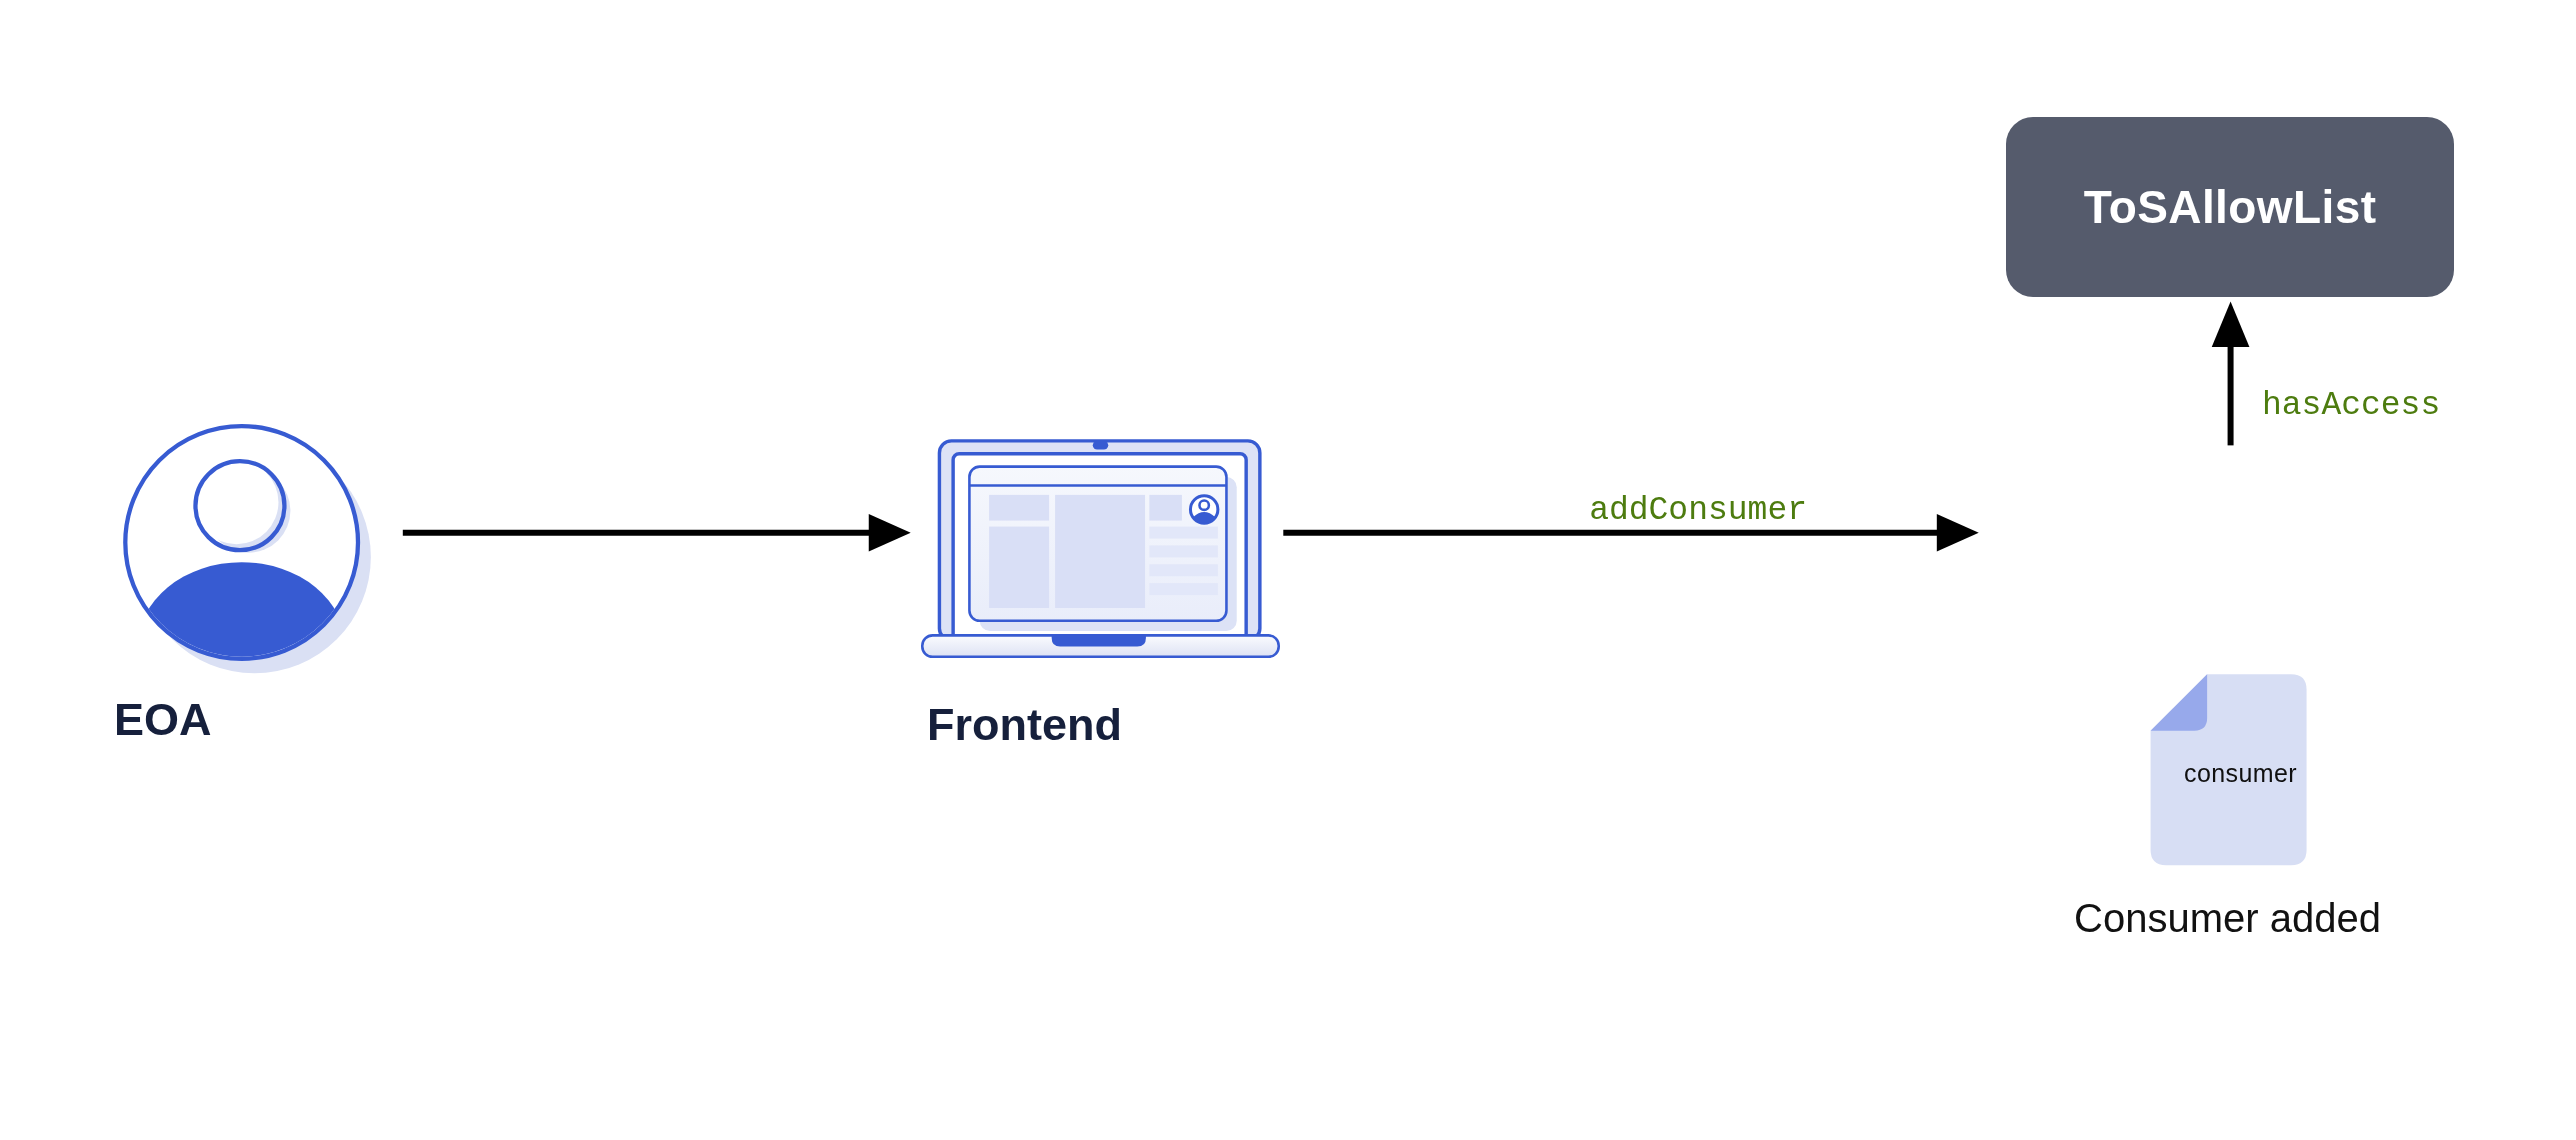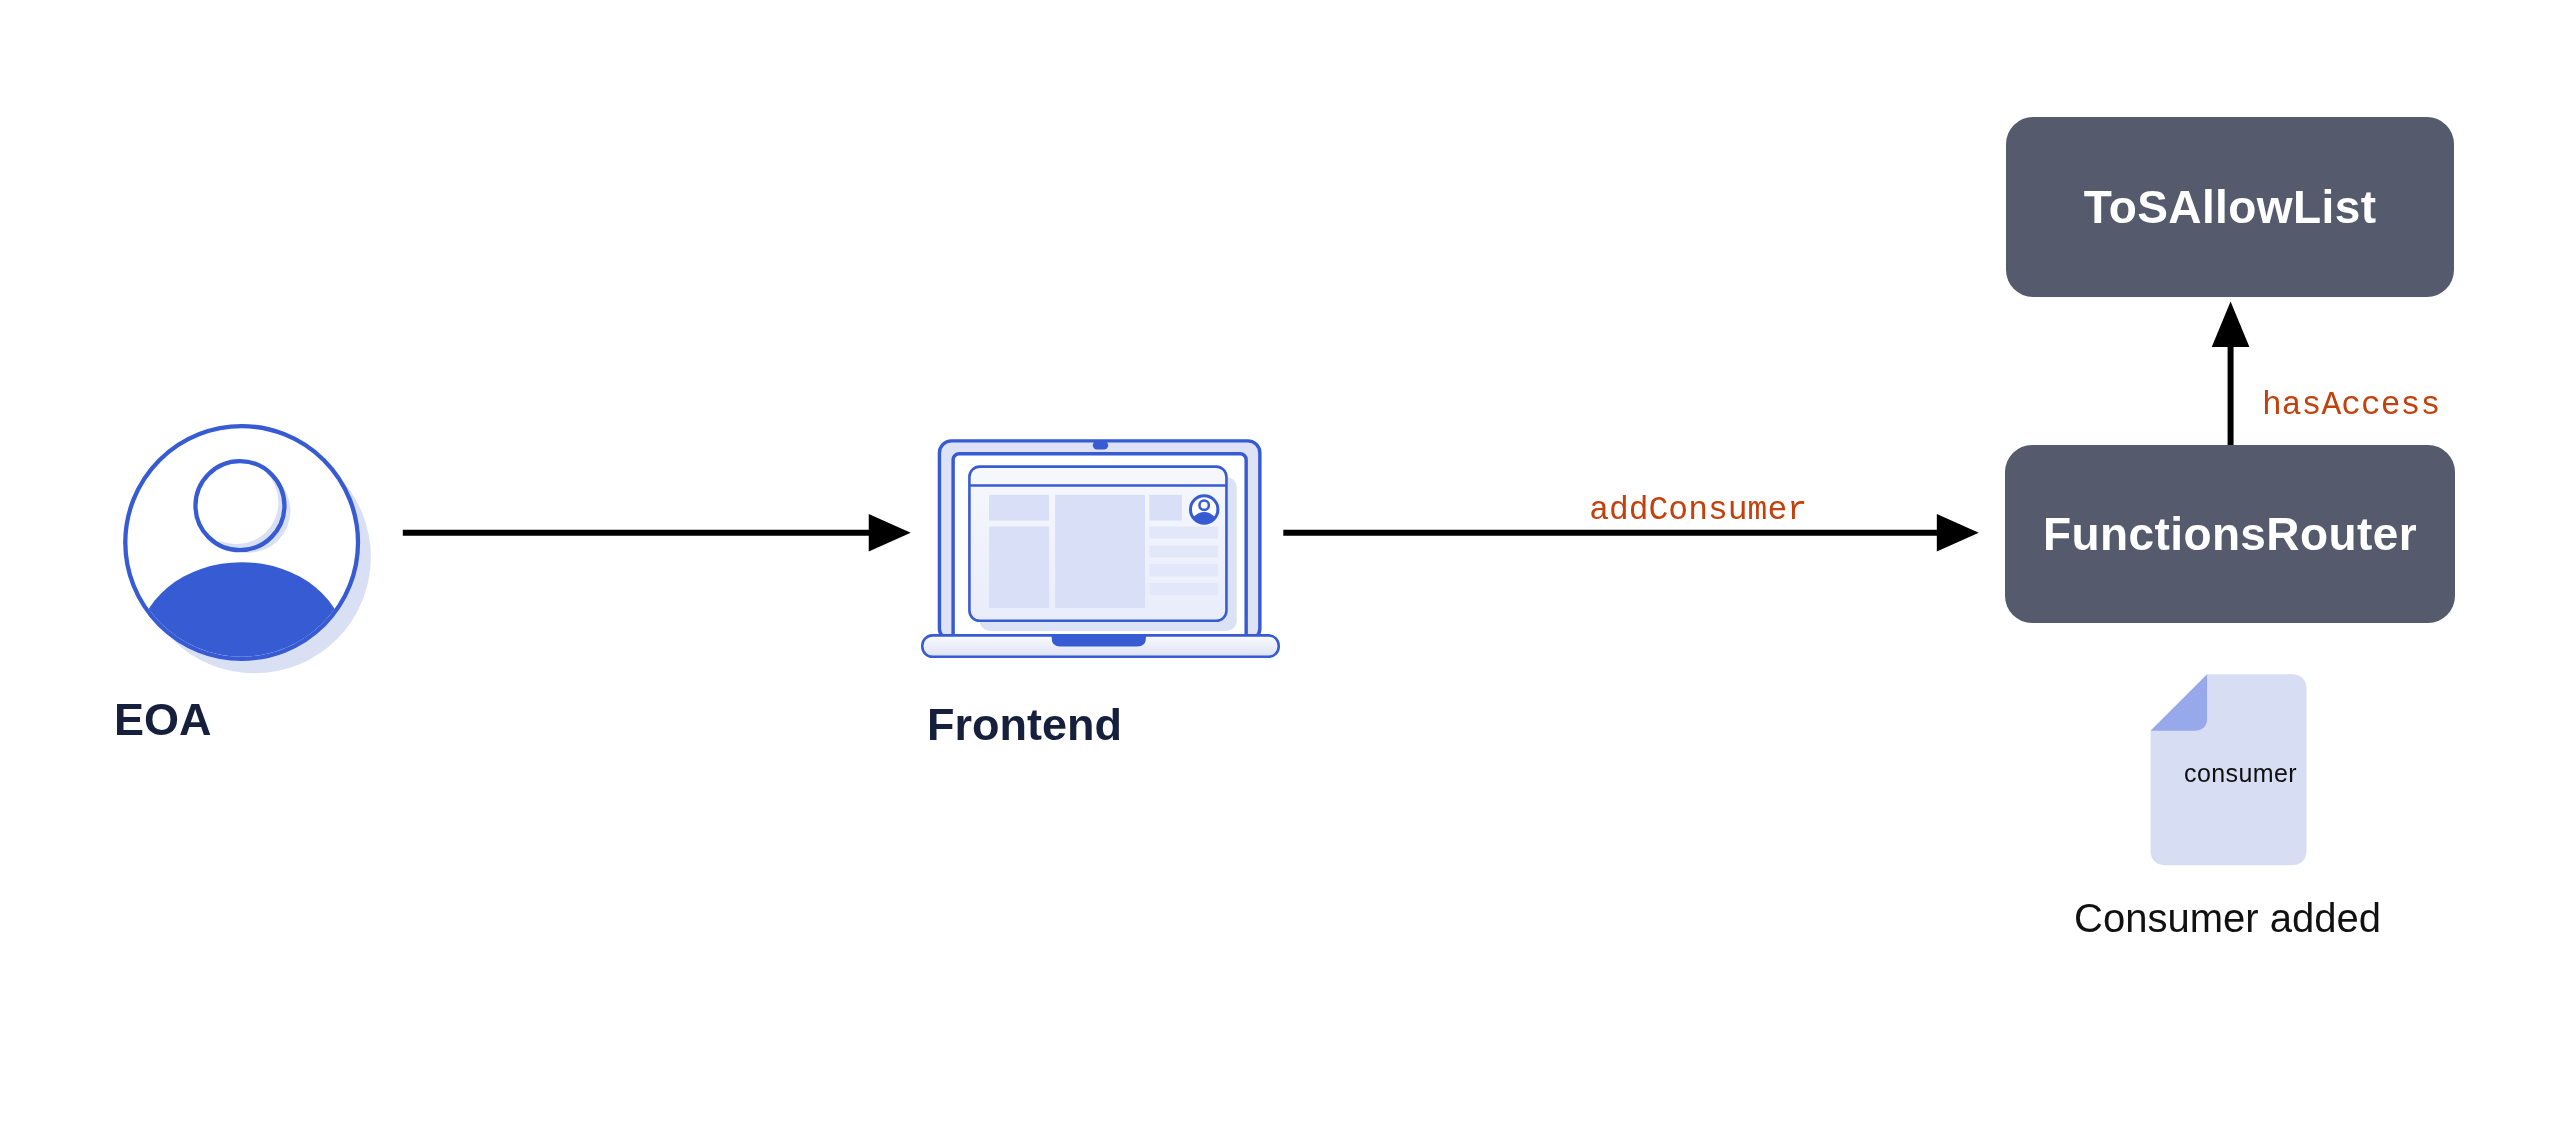--- a/index.html
+++ b/index.html
@@ -34,21 +34,21 @@
   .node-label{
     position:absolute;
     color:var(--navy-text);
     font-weight:bold;font-size:45px;
     text-align:left;
   }
   
   .edge-label{
     position:absolute;
     font-family:"Liberation Mono",monospace;
-    font-size:33px;color:#c2410c;
+    font-size:33px;color:#4d7c0f;
     white-space:nowrap;
   }
   
   .doc-label{
     position:absolute;
     left:2150px;top:759px;width:181px;
     text-align:center;
     font-size:25px;color:#101010;letter-spacing:0.4px;
   }
   .doc-caption{
@@ -144,23 +144,20 @@
     </g>
 
     <rect x="12" y="242" width="416" height="25" rx="12" fill="url(#lapBase)" class="stroke-blue" stroke-width="3"></rect>
     <path d="M163 242 H273 V245 Q273 255 263 255 H173 Q163 255 163 245 Z" class="fill-blue"></path>
   </svg>
 
   <div class="contract-box" style="left:2006px;top:117px;width:448px;height:180px;">
     <span>ToSAllowList</span>
   </div>
 
-  <div class="contract-box" style="left:2005px;top:445px;width:450px;height:178px;">
-    <span>FunctionsRouter</span>
-  </div>
 
   <div class="edge-label" style="left:1456px;top:492px;width:351px;text-align:right;">addConsumer</div>
 
   <div class="edge-label" style="left:2262px;top:387px;">hasAccess</div>
 
   <div class="node-label" style="left:114px;top:694px;width:257px;">EOA</div>
 
   <div class="node-label" style="left:927px;top:699px;width:343px;">Frontend</div>
 
   <svg class="abs" style="left:2142px;top:668px;" width="180" height="206" viewBox="0 0 210 240">

